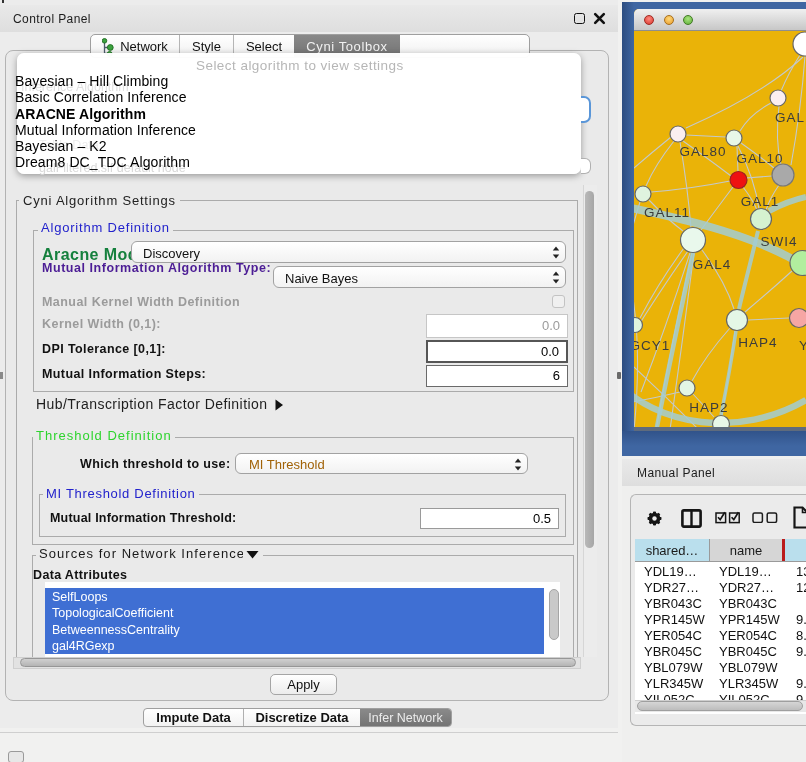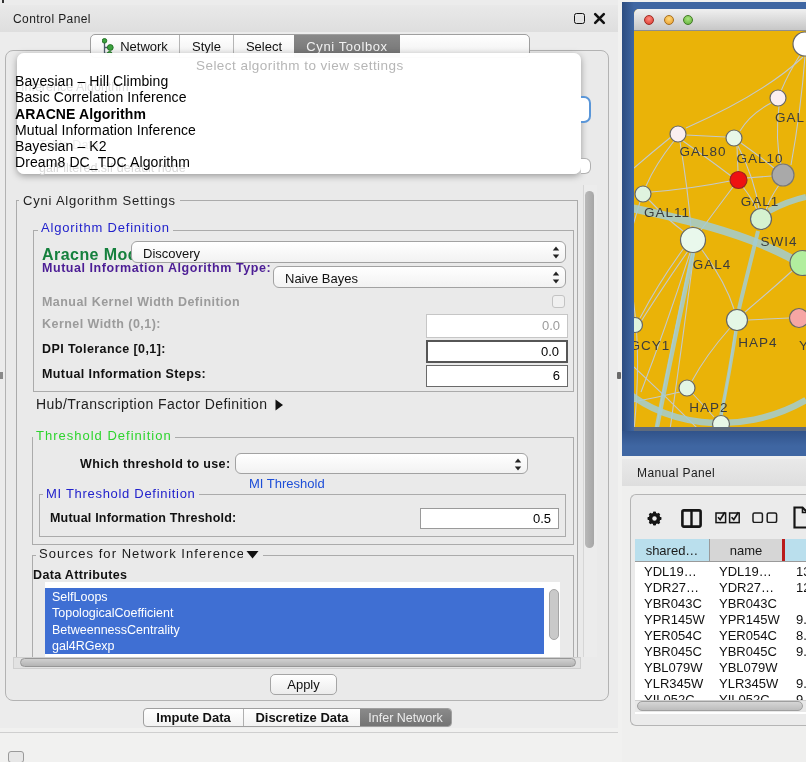--- a/index.html
+++ b/index.html
@@ -75,21 +75,21 @@
 <div class="abs" style="left:36px;top:396px;font-size:14px;letter-spacing:0.45px;color:#1d1d1d;">Hub/Transcription Factor Definition</div>
 <svg class="abs" style="left:274px;top:399px;" width="10" height="12" viewBox="0 0 10 12">
     <path d="M1.5 0.5 L9 6 L1.5 11.5 Z" fill="#111"></path>
   </svg>
 
 <div class="abs" style="left:32px;top:437px;width:542px;height:108px;border:1px solid #ababab;"></div>
 <div class="abs" style="left:33px;top:428px;background:#eaeaea;padding:0 3px;font-size:13px;letter-spacing:1.0px;color:#2ed42e;">Threshold Definition</div>
 
 <div class="abs" style="left:80px;top:457px;font-size:12.5px;letter-spacing:0.35px;font-weight:bold;color:#111;">Which threshold to use:</div>
 <div class="abs" style="left:235px;top:453px;width:293px;height:21px;background:linear-gradient(#ffffff,#f2f2f2);border:1px solid #a2a2a2;border-radius:6px;"></div>
-<div class="abs" style="left:249px;top:457px;font-size:13px;color:#1d4ed8;margin-top:19px;">MI Threshold</div>
+<div class="abs" style="left:249px;top:457px;font-size:13px;color:#a16207;">MI Threshold</div>
 <svg class="abs" style="left:514px;top:458px;" width="8" height="13" viewBox="0 0 8 13">
     <path d="M4 0.5 L7.2 4.5 L0.8 4.5 Z" fill="#222"></path>
     <path d="M4 12.5 L0.8 8.5 L7.2 8.5 Z" fill="#222"></path>
   </svg>
 
 <div class="abs" style="left:39px;top:494px;width:527px;height:43px;border:1px solid #ababab;"></div>
 <div class="abs" style="left:43px;top:486px;background:#eaeaea;padding:0 3px;font-size:13px;letter-spacing:0.7px;color:#2222cc;">MI Threshold Definition</div>
 
 <div class="abs" style="left:50px;top:511px;font-size:12.5px;letter-spacing:0.2px;font-weight:bold;color:#111;">Mutual Information Threshold:</div>
 <div class="abs" style="left:420px;top:508px;width:139px;height:21px;background:#fff;border:1px solid #9a9a9a;font-size:13px;color:#000;text-align:right;line-height:19px;padding-right:7px;">0.5</div>

